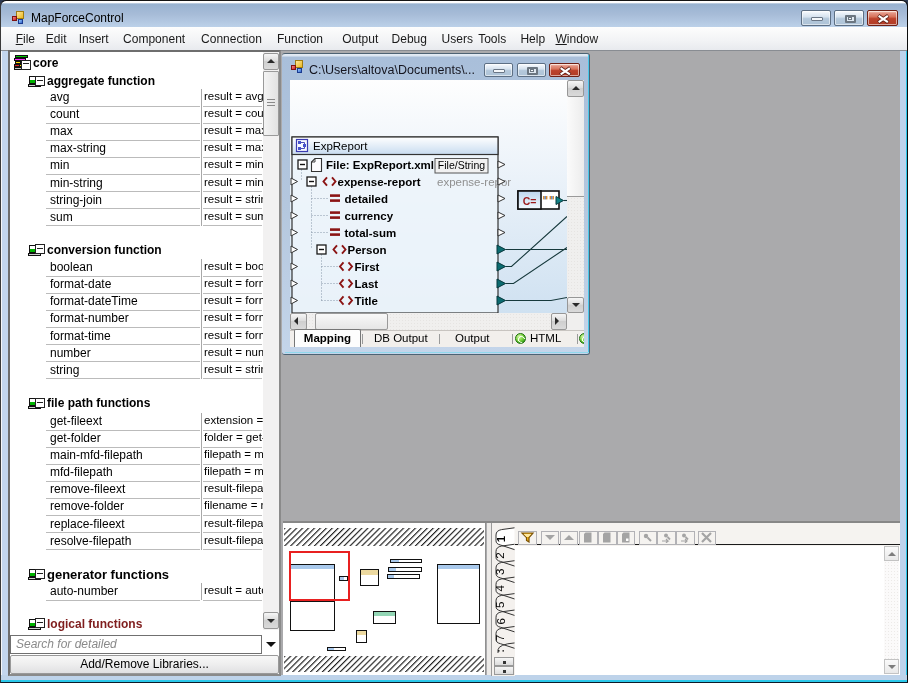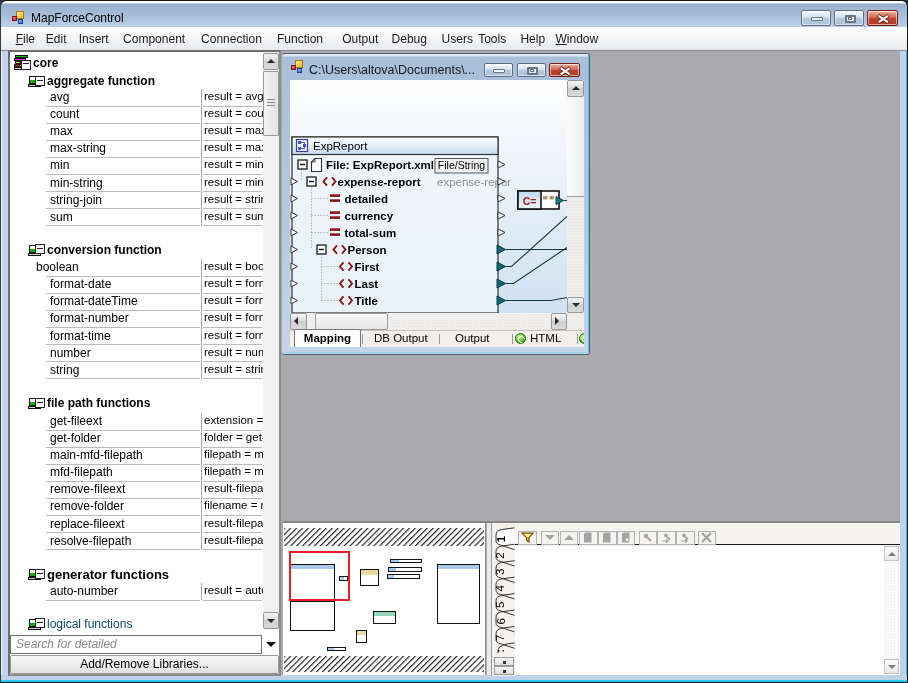--- a/index.html
+++ b/index.html
@@ -113,21 +113,21 @@
 <div class="a" style="left:29px;top:242.5px;width:17px;height:15px">
 <div class="a" style="left:0px;top:2px;width:10px;height:8px;background:#fff;border:1px solid #111"></div>
 <div class="a" style="left:1px;top:6px;width:4.5px;height:3px;background:#00b400"></div>
 <div class="a" style="left:5.5px;top:6px;width:2.5px;height:3px;background:#ffe000"></div>
 <div class="a" style="left:-1px;top:10px;width:13px;height:3px;background:#d0d0d0;border:1px solid #111"></div>
 </div>
 <div class="a" style="left:35px;top:244.0px;width:10px;height:10px;background:#fff;border:1px solid #222">
     <div class="a" style="left:1px;top:3px;width:6px;height:1px;background:#222"></div>
   </div>
 <div class="a" style="left:47px;top:242.5px;font-weight:bold;font-size:12px;color:#000">conversion function</div>
-<div class="a" style="left:36px;top:260.1px;font-size:12px;color:#000;white-space:nowrap">boolean</div>
+<div class="a" style="left:50px;top:260.1px;font-size:12px;color:#000;white-space:nowrap">boolean</div>
 <div class="a" style="left:204px;top:260.1px;width:59px;height:15px;overflow:hidden;font-size:11.5px;color:#000;white-space:nowrap">result = boolean(arg)</div>
 <div class="a" style="left:46px;top:275.8px;width:154px;height:1px;background:#bbbbbb"></div>
 <div class="a" style="left:203px;top:275.8px;width:59px;height:1px;background:#bbbbbb"></div>
 <div class="a" style="left:50px;top:277.20000000000005px;font-size:12px;color:#000;white-space:nowrap">format-date</div>
 <div class="a" style="left:204px;top:277.20000000000005px;width:59px;height:15px;overflow:hidden;font-size:11.5px;color:#000;white-space:nowrap">result = format-date(date, format)</div>
 <div class="a" style="left:46px;top:292.90000000000003px;width:154px;height:1px;background:#bbbbbb"></div>
 <div class="a" style="left:203px;top:292.90000000000003px;width:59px;height:1px;background:#bbbbbb"></div>
 <div class="a" style="left:50px;top:294.3px;font-size:12px;color:#000;white-space:nowrap">format-dateTime</div>
 <div class="a" style="left:204px;top:294.3px;width:59px;height:15px;overflow:hidden;font-size:11.5px;color:#000;white-space:nowrap">result = format-dateTime(value, format)</div>
 <div class="a" style="left:46px;top:310.0px;width:154px;height:1px;background:#bbbbbb"></div>
@@ -209,21 +209,21 @@
 <div class="a" style="left:201px;top:582.9px;width:1px;height:17.0px;background:#a8a8a8"></div>
 <div class="a" style="left:29px;top:616.9px;width:17px;height:15px">
 <div class="a" style="left:0px;top:2px;width:10px;height:8px;background:#fff;border:1px solid #111"></div>
 <div class="a" style="left:1px;top:6px;width:4.5px;height:3px;background:#00b400"></div>
 <div class="a" style="left:5.5px;top:6px;width:2.5px;height:3px;background:#ffe000"></div>
 <div class="a" style="left:-1px;top:10px;width:13px;height:3px;background:#d0d0d0;border:1px solid #111"></div>
 </div>
 <div class="a" style="left:35px;top:618.4px;width:10px;height:10px;background:#fff;border:1px solid #222">
     <div class="a" style="left:1px;top:3px;width:6px;height:1px;background:#222"></div>
   </div>
-<div class="a" style="left:47px;top:616.9px;font-weight:normal;font-size:12px;color:#0c4a6e">logical functions</div>
+<div class="a" style="left:47px;top:616.9px;font-weight:bold;font-size:12px;color:#7f1d1d">logical functions</div>
 <div class="a" style="left:263px;top:52px;width:15.5px;height:578px;background:#f2f1f1"></div>
 <div class="a" style="left:263px;top:52.5px;width:15.5px;height:17px;background:linear-gradient(#f6f6f6,#dcdcdc 45%,#cfcfcf 50%,#dadada);border:1px solid #979797;border-radius:2px">
     <div class="a" style="left:2.75px;top:5.5px;width:0;height:0;border-left:4px solid transparent;border-right:4px solid transparent;border-bottom:4px solid #2a2a2a;"></div>
   </div>
 <div class="a" style="left:263px;top:612px;width:15.5px;height:17px;background:linear-gradient(#f6f6f6,#dcdcdc 45%,#cfcfcf 50%,#dadada);border:1px solid #979797;border-radius:2px">
     <div class="a" style="left:2.75px;top:5.5px;width:0;height:0;border-left:4px solid transparent;border-right:4px solid transparent;border-top:4px solid #2a2a2a;"></div>
   </div>
 <div class="a" style="left:263px;top:70.5px;width:15.5px;height:65px;background:linear-gradient(90deg,#f4f4f4,#e2e2e2);border:1px solid #9a9a9a;border-radius:1px"></div>
 <div class="a" style="left:266.5px;top:99px;width:8px;height:1.2px;background:#8a8a8a;box-shadow:0 3px #8a8a8a,0 6px #8a8a8a"></div>
 <div class="a" style="left:10px;top:634.5px;width:252px;height:19px;background:#fff;border:1px solid #707070"></div>

